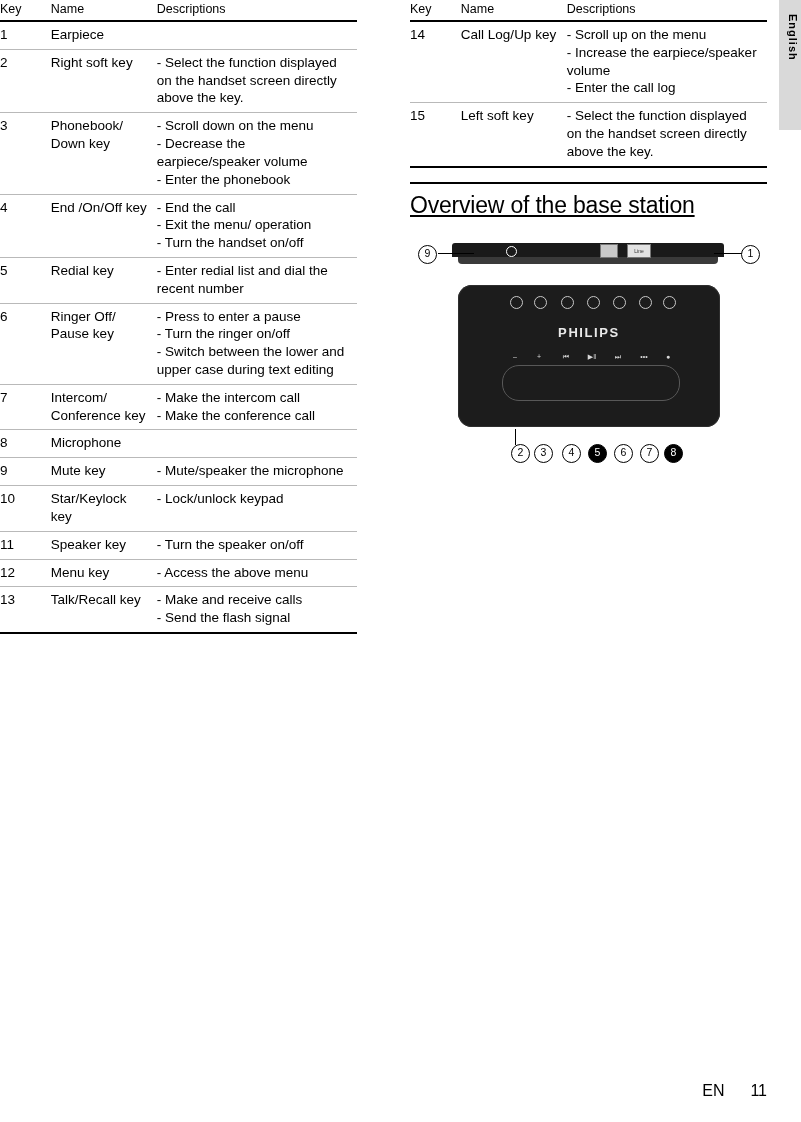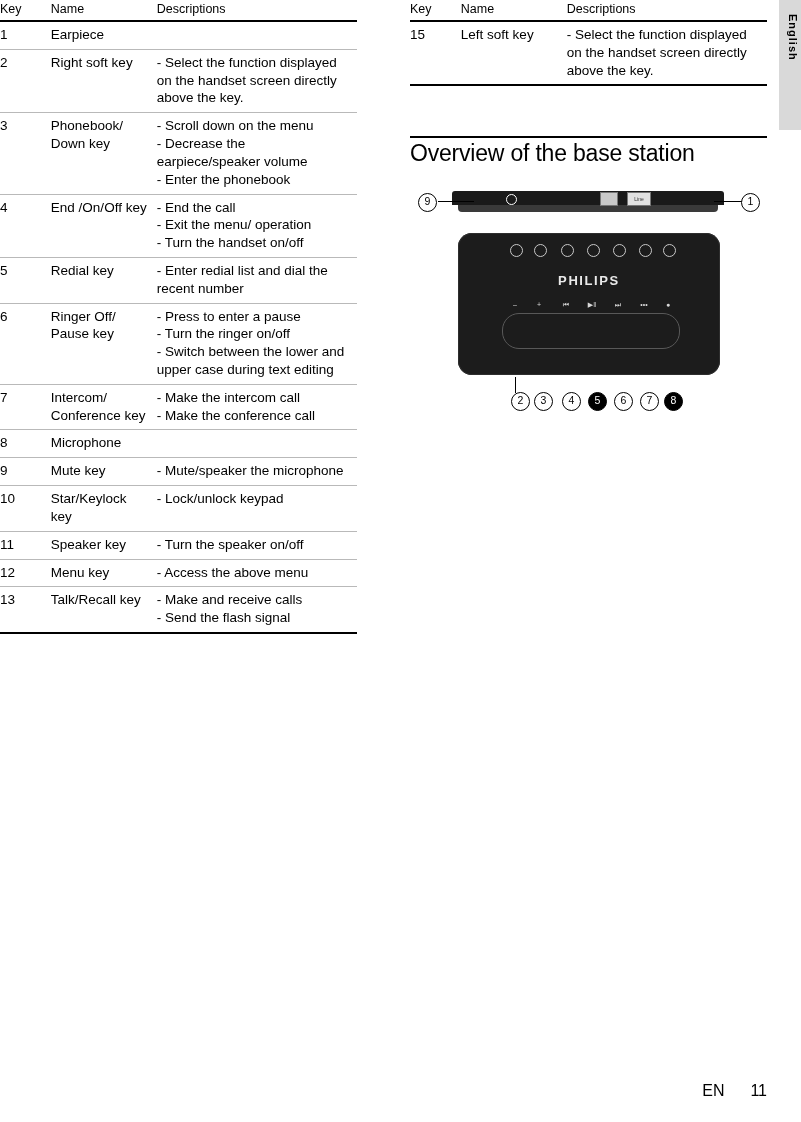--- a/index.html
+++ b/index.html
@@ -82,23 +82,24 @@
   }
   table.keytable tbody tr:last-child td {
     border-bottom: 2.5px solid #000;
   }
   .c-key { width: 44px; }
   .c-name { width: 96px; }
   .c-desc { width: 185px; margin-left: 35px; }
 
   
   .section-heading-wrap {
-    margin-top: 50px;
+    margin-top: 14px;
     border-top: 2.5px solid #000;
-    padding-top: 2px;
+    padding-top: 8px;
+    text-decoration: underline;
   }
   .section-heading {
     font-size: 23px;
     font-weight: normal;
     margin: 0;
     letter-spacing: -0.2px;
   }
 
   
   .figure {
@@ -344,20 +345,25 @@
   <div class="col-right">
     <table class="keytable">
       <thead>
         <tr>
           <th class="c-key">Key</th>
           <th class="c-name">Name</th>
           <th class="c-desc">Descriptions</th>
         </tr>
       </thead>
       <tbody id="right-body">
+          <tr>
+            <td class="c-key">14</td>
+            <td class="c-name">Call Log/Up key</td>
+            <td class="c-desc">- Scroll up on the menu<br>- Increase the earpiece/speaker volume<br>- Enter the call log</td>
+          </tr>
           <tr>
             <td class="c-key">15</td>
             <td class="c-name">Left soft key</td>
             <td class="c-desc">- Select the function displayed on the handset screen directly above the key.</td>
           </tr>
         </tbody>
     </table>
 
     <div class="section-heading-wrap">
       <h2 class="section-heading">Overview of the base station</h2>

